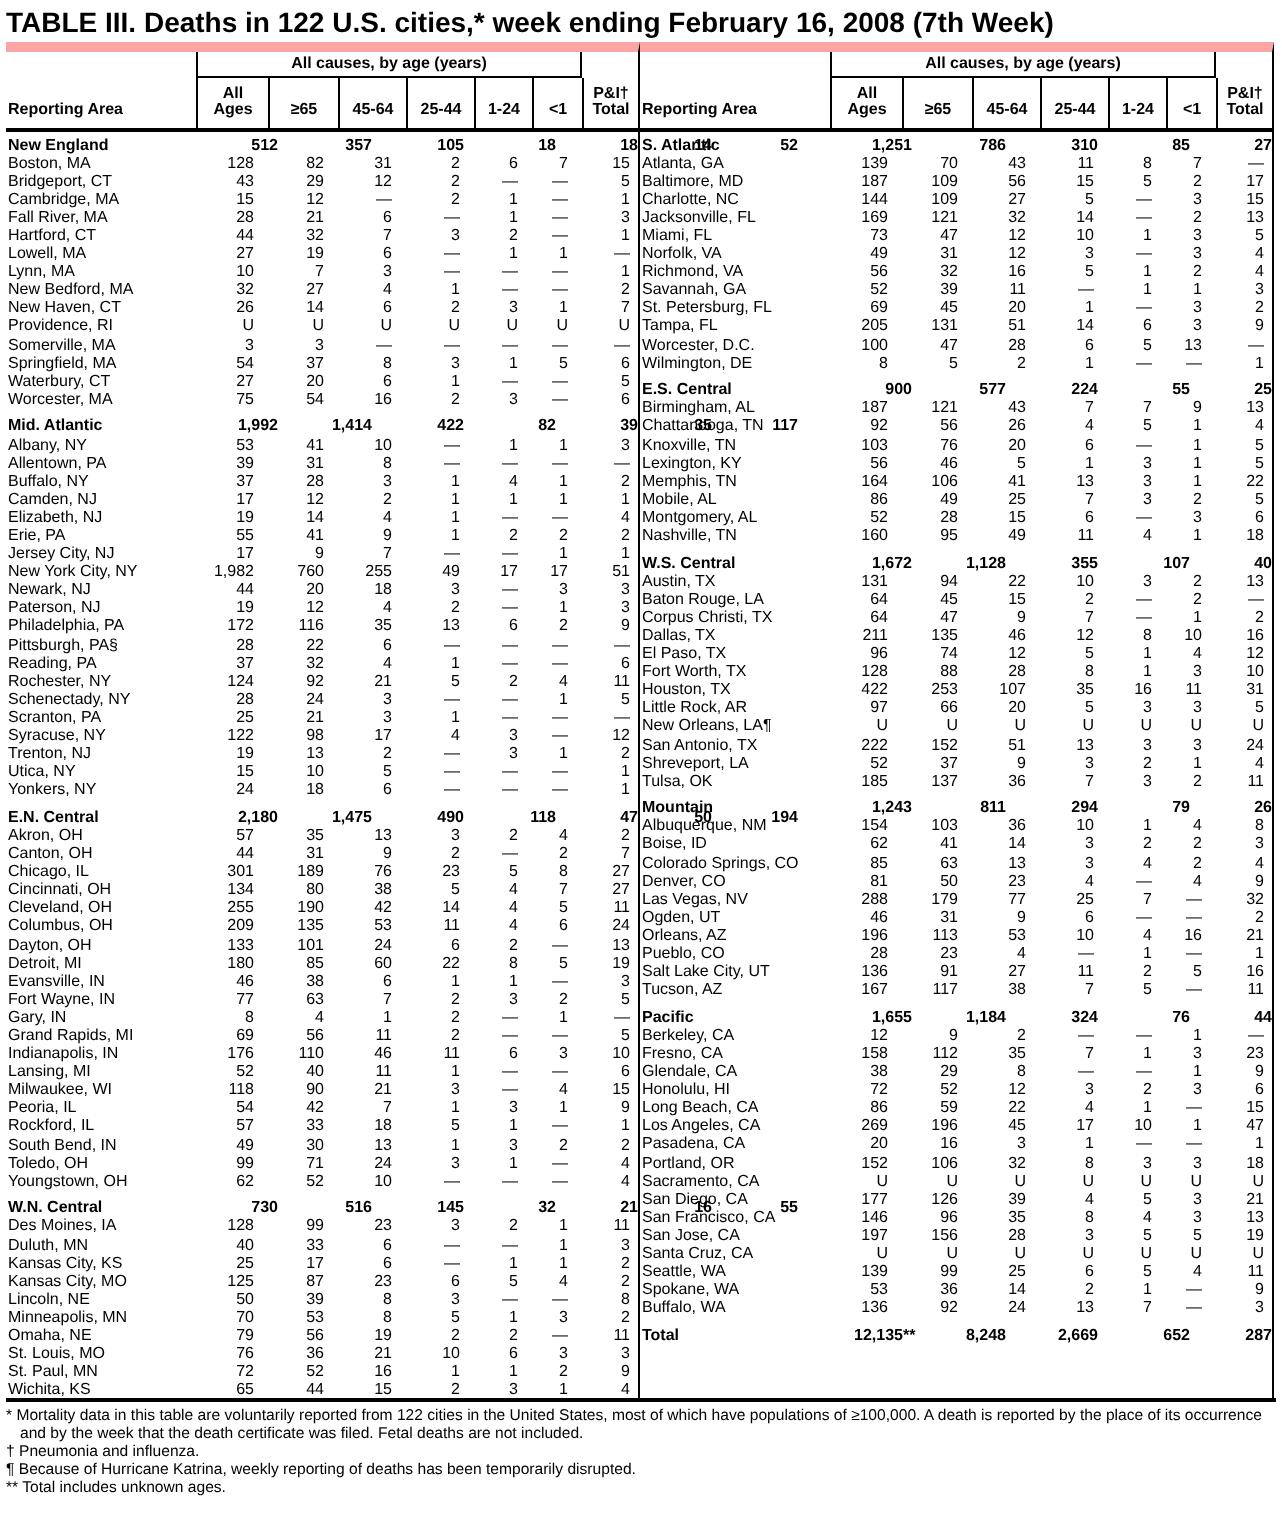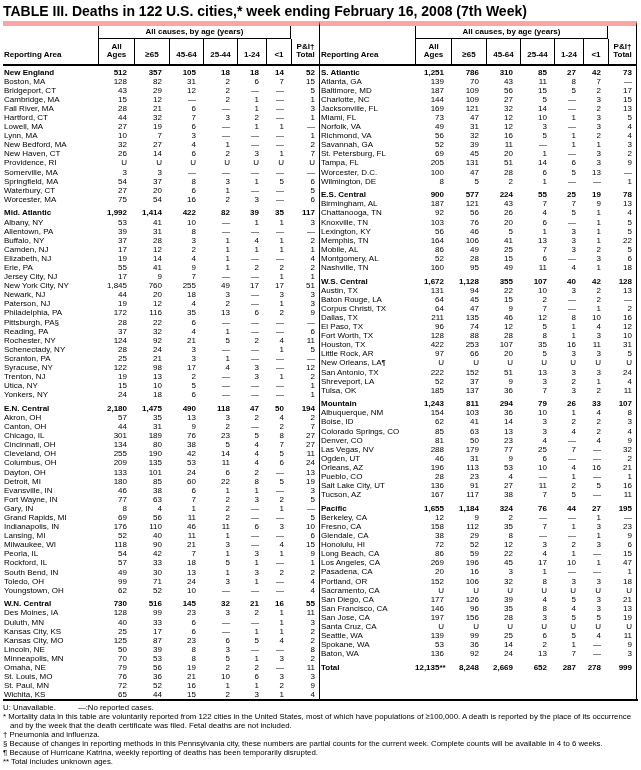--- a/index.html
+++ b/index.html
@@ -26,21 +26,21 @@
   .hcell { font-weight:bold; font-size:8px; line-height:8.6px; display:flex;
            align-items:flex-end; justify-content:center; white-space:pre-line;
            text-align:center; padding-bottom:4px; border-left:1px solid #000; }
   .hcell.area { border-left:none; justify-content:flex-start; text-align:left;
                 padding-left:1px; white-space:nowrap; }
 
   .tbody { flex:1; }
   .section { margin-top:4.5px; }
   .section:first-child { margin-top:1.5px; }
   .trow { font-size:8px; line-height:9.1px; }
-  .trow.bold { font-weight:bold; }
+  .trow.bold { font-weight:bold;gap:12px; }
   .cell-area { text-align:left; padding-left:1px; white-space:nowrap; overflow:hidden; }
   .cell-num { text-align:right; padding-right:7px; white-space:nowrap; }
   .cell-num.pi { padding-right:4px; }
 
   .footnotes { margin-top:3px; font-size:7.8px; line-height:8.9px; }
   .legend { display:flex; }
   .legend .l2 { margin-left:22px; }
   .note { text-indent:-7px; padding-left:7px; }
 </style>
 </head>
@@ -300,21 +300,21 @@
               <div class="cell-num">17</div>
               <div class="cell-num">9</div>
               <div class="cell-num">7</div>
               <div class="cell-num">—</div>
               <div class="cell-num">—</div>
               <div class="cell-num">1</div>
               <div class="cell-num pi">1</div>
             </div>
             <div class="grid-row trow">
               <div class="cell-area">New York City, NY</div>
-              <div class="cell-num">1,845</div>
+              <div class="cell-num">1,982</div>
               <div class="cell-num">760</div>
               <div class="cell-num">255</div>
               <div class="cell-num">49</div>
               <div class="cell-num">17</div>
               <div class="cell-num">17</div>
               <div class="cell-num pi">51</div>
             </div>
             <div class="grid-row trow">
               <div class="cell-area">Newark, NJ</div>
               <div class="cell-num">44</div>
@@ -1407,21 +1407,21 @@
               <div class="cell-area">Spokane, WA</div>
               <div class="cell-num">53</div>
               <div class="cell-num">36</div>
               <div class="cell-num">14</div>
               <div class="cell-num">2</div>
               <div class="cell-num">1</div>
               <div class="cell-num">—</div>
               <div class="cell-num pi">9</div>
             </div>
             <div class="grid-row trow">
-              <div class="cell-area">Baton, WA</div>
+              <div class="cell-area">Buffalo, WA</div>
               <div class="cell-num">136</div>
               <div class="cell-num">92</div>
               <div class="cell-num">24</div>
               <div class="cell-num">13</div>
               <div class="cell-num">7</div>
               <div class="cell-num">—</div>
               <div class="cell-num pi">3</div>
             </div>
           </div>
           <div class="section">
@@ -1434,25 +1434,20 @@
               <div class="cell-num">287</div>
               <div class="cell-num">278</div>
               <div class="cell-num pi">999</div>
             </div>
           </div>
         </div>
     </div>
   </div>
 
   <div class="footnotes">
-    <div class="legend">
-      <span>U: Unavailable.</span>
-      <span class="l2">—:No reported cases.</span>
-    </div>
     <div id="notes-container">
         <div class="note"><span>*</span> <span>Mortality data in this table are voluntarily reported from 122 cities in the United States, most of which have populations of ≥100,000. A death is reported by the place of its occurrence and by the week that the death certificate was filed. Fetal deaths are not included.</span></div>
         <div class="note"><span>†</span> <span>Pneumonia and influenza.</span></div>
-        <div class="note"><span>§</span> <span>Because of changes in reporting methods in this Pennsylvania city, these numbers are partial counts for the current week. Complete counts will be available in 4 to 6 weeks.</span></div>
         <div class="note"><span>¶</span> <span>Because of Hurricane Katrina, weekly reporting of deaths has been temporarily disrupted.</span></div>
         <div class="note"><span>**</span> <span>Total includes unknown ages.</span></div>
       </div>
   </div>
 </div>
 
 </body></html>

